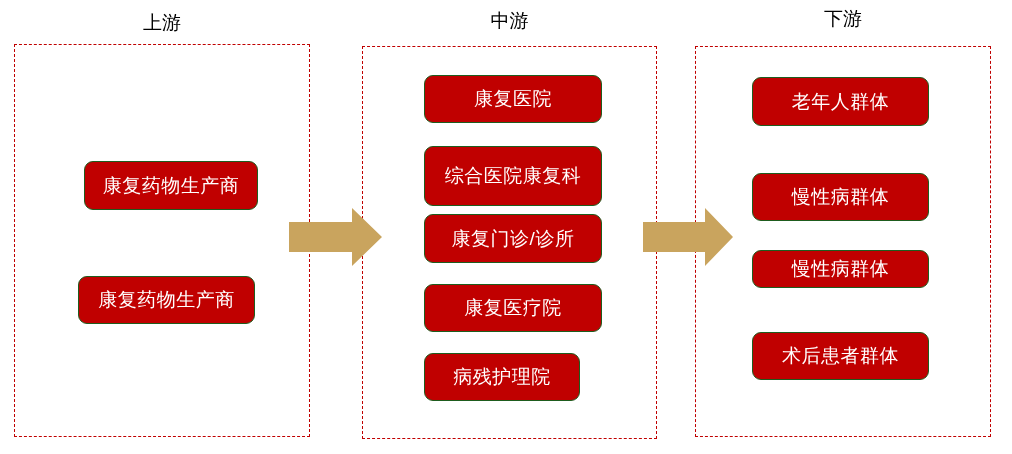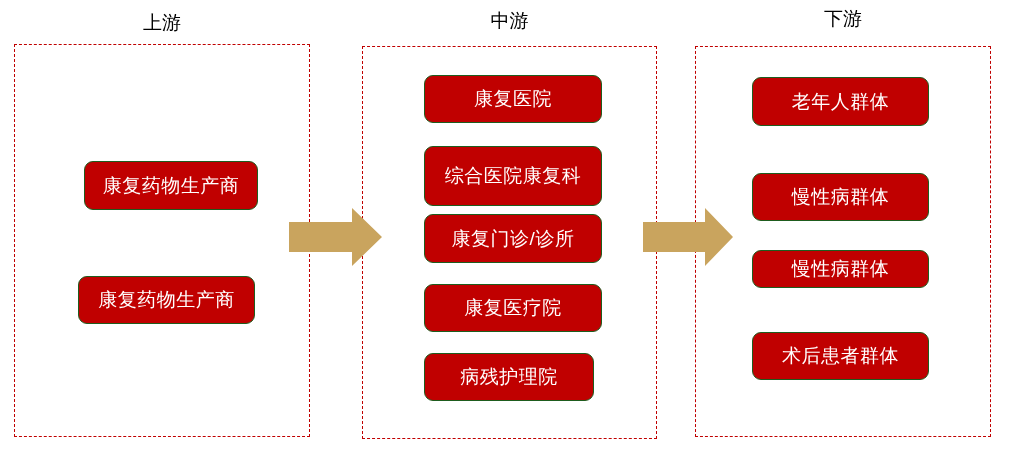--- a/index.html
+++ b/index.html
@@ -43,21 +43,21 @@
   <div class="frame" style="left:362px;top:46px;width:295px;height:393px"></div>
   <div class="frame" style="left:695px;top:46px;width:296px;height:391px"></div>
 
   <div class="node" style="left:84px;top:161px;width:174px;height:49px">康复药物生产商</div>
   <div class="node" style="left:78px;top:276px;width:177px;height:48px">康复药物生产商</div>
 
   <div class="node" style="left:424px;top:75px;width:178px;height:48px">康复医院</div>
   <div class="node" style="left:424px;top:146px;width:178px;height:60px">综合医院康复科</div>
   <div class="node" style="left:424px;top:214px;width:178px;height:49px">康复门诊/诊所</div>
   <div class="node" style="left:424px;top:284px;width:178px;height:48px">康复医疗院</div>
-  <div class="node" style="left:424px;top:353px;width:170px;height:48px">病残护理院</div>
+  <div class="node" style="left:424px;top:353px;width:156px;height:48px">病残护理院</div>
 
   <div class="node" style="left:752px;top:77px;width:177px;height:49px">老年人群体</div>
   <div class="node" style="left:752px;top:173px;width:177px;height:48px">慢性病群体</div>
   <div class="node" style="left:752px;top:250px;width:177px;height:38px">慢性病群体</div>
   <div class="node" style="left:752px;top:332px;width:177px;height:48px">术后患者群体</div>
 
   <svg class="arrow-svg" style="left:289px;top:206px" width="94" height="62" viewBox="0 0 94 62" aria-hidden="true">
     <polygon points="0,16 63,16 63,2 93,31 63,60 63,46 0,46"></polygon>
   </svg>
   <svg class="arrow-svg" style="left:643px;top:206px" width="91" height="62" viewBox="0 0 91 62" aria-hidden="true">

